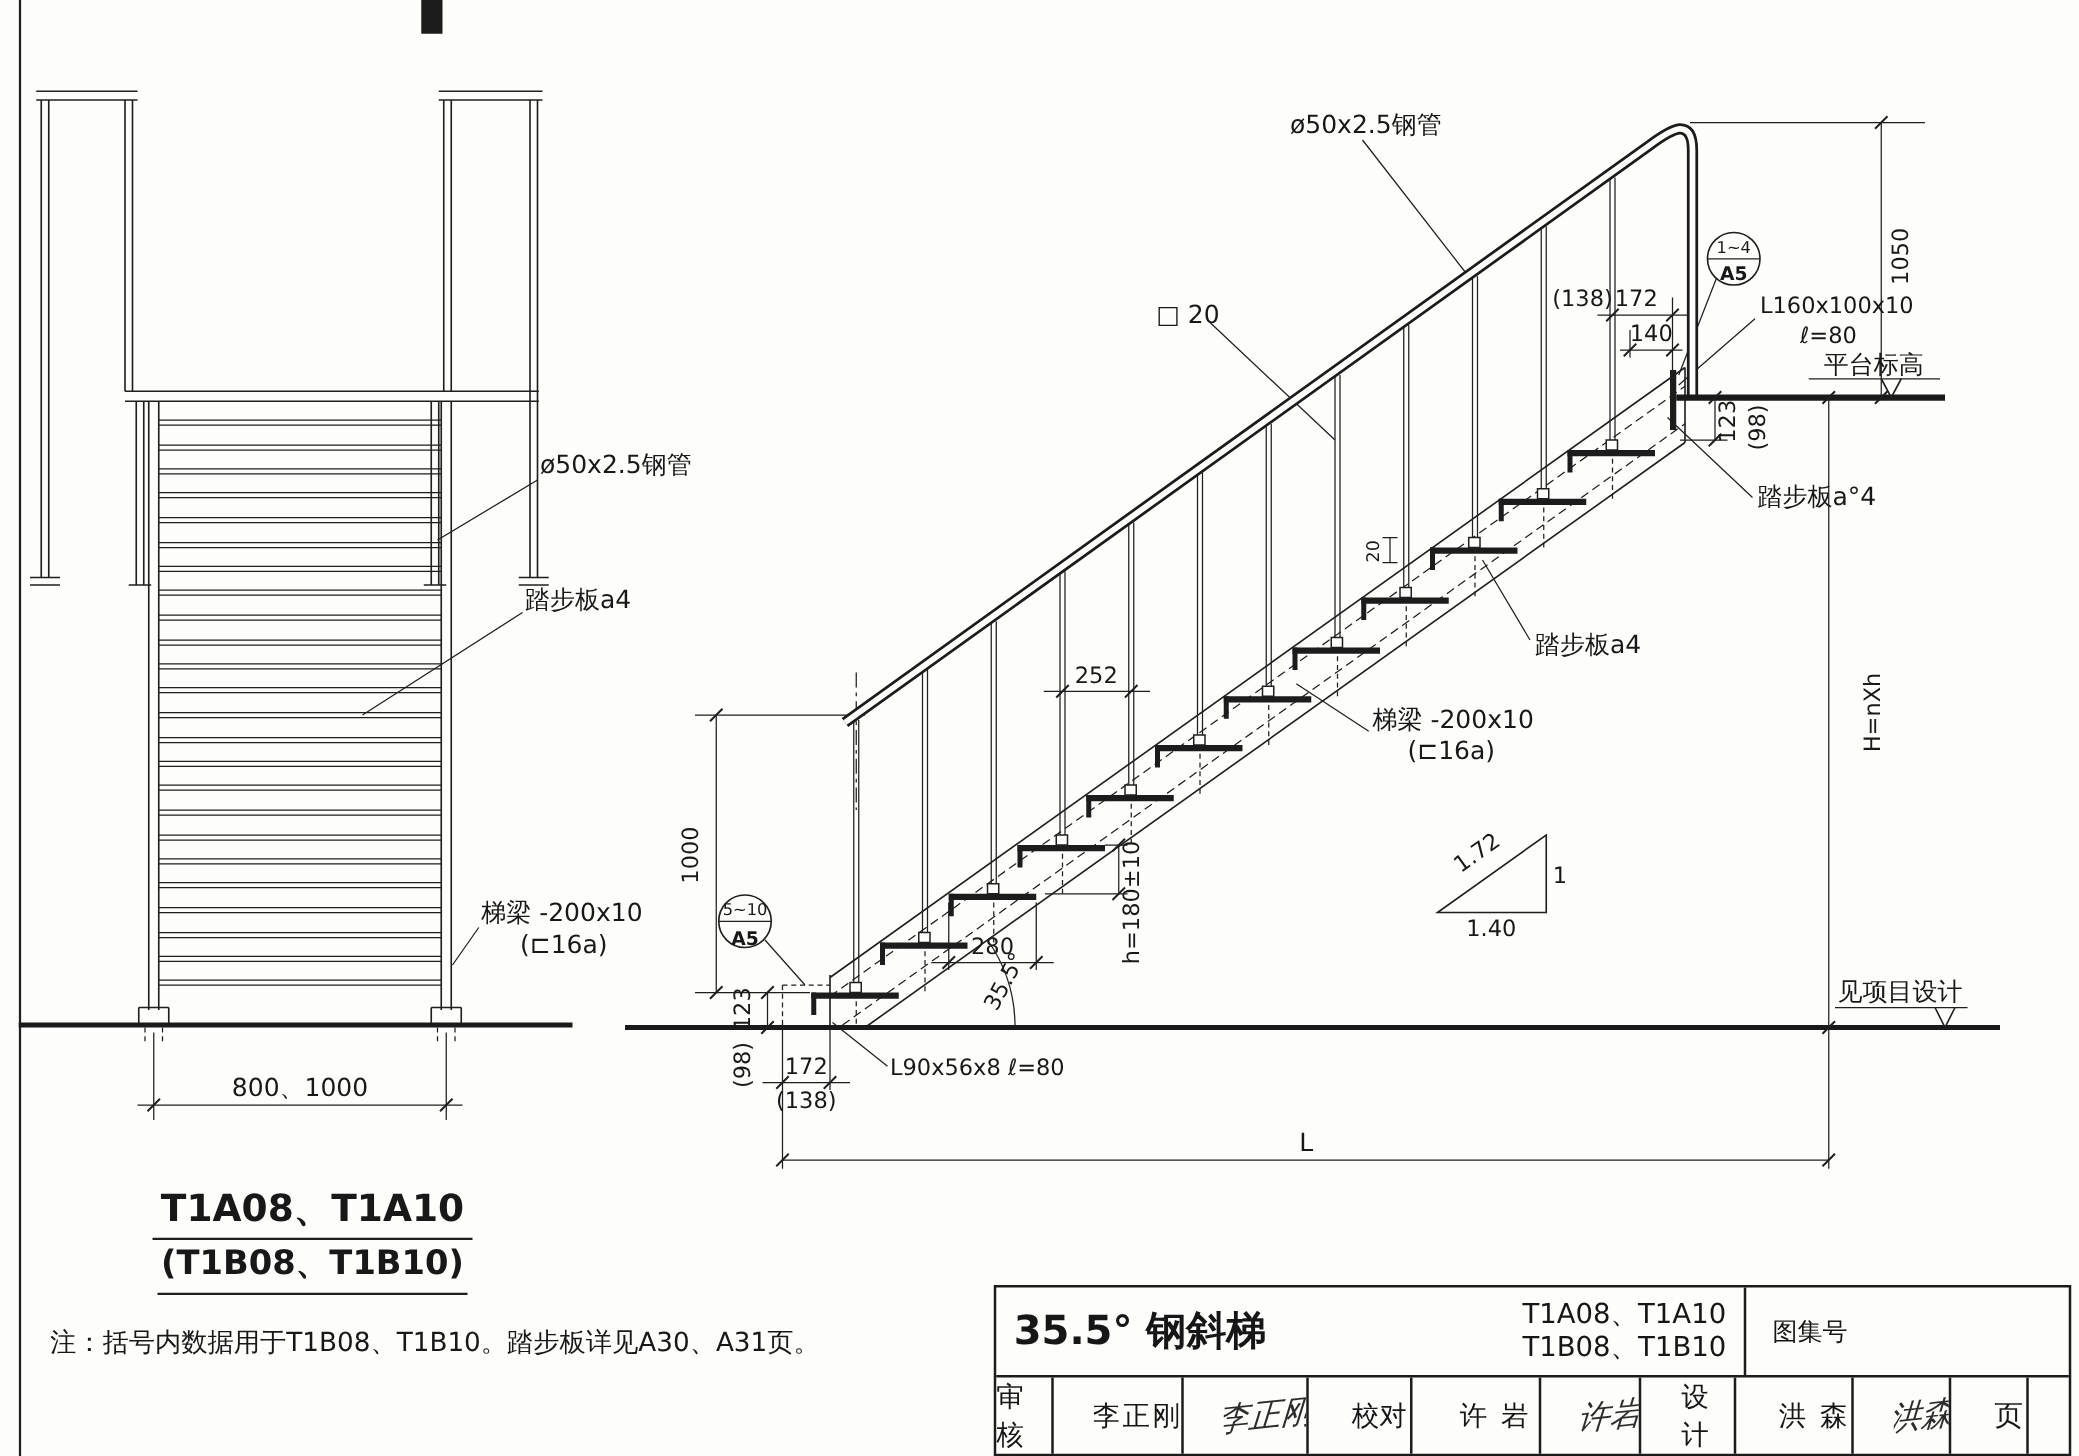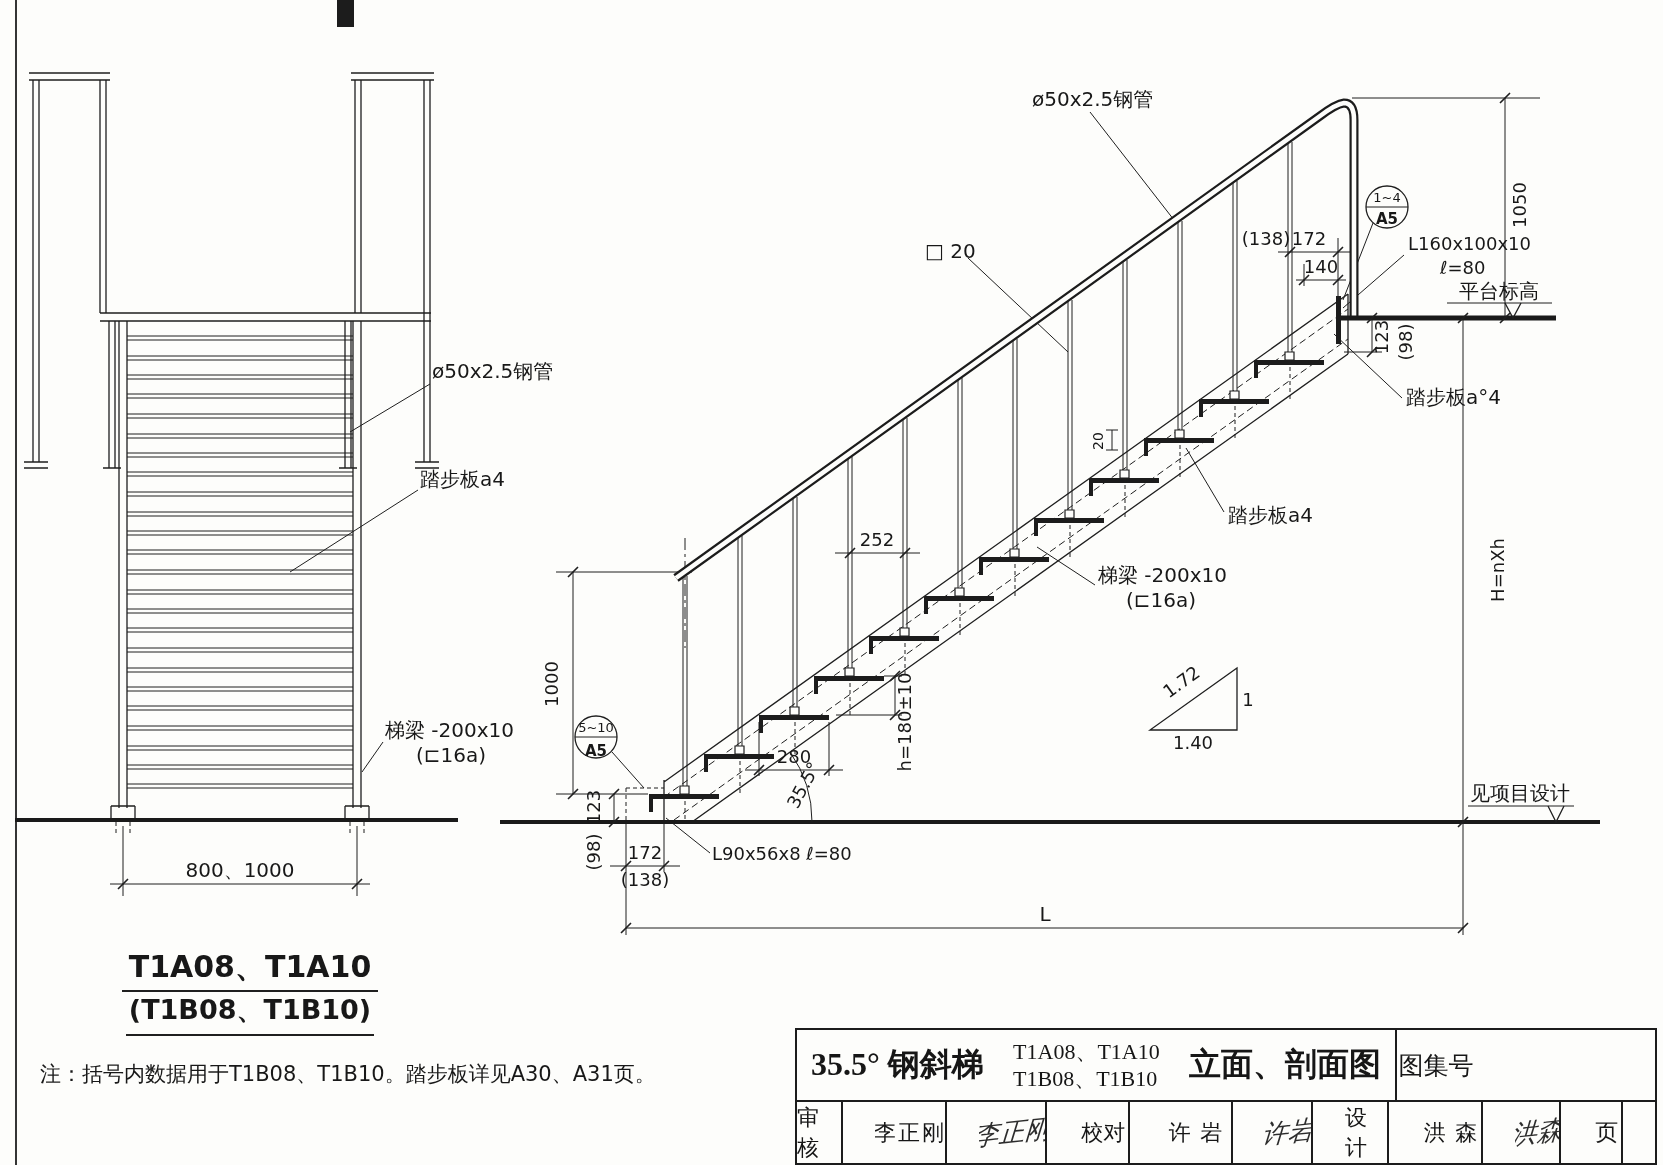--- a/index.html
+++ b/index.html
@@ -29,24 +29,24 @@
   .mid{text-anchor:middle;}
   .b30{font-size:30px;font-weight:bold;}
   .b27{font-size:27px;font-weight:bold;}
   
   .tb{position:absolute;left:795px;top:1028px;width:862px;height:137px;
       border:2.5px solid #1c1c1c;box-sizing:border-box;display:flex;flex-direction:column;
       background:#fdfdfb;color:#161616;}
   .tb-r1{display:flex;height:72px;border-bottom:2px solid #1c1c1c;box-sizing:border-box;}
   .tb-r2{display:flex;flex:1;gap:32px;}
   .c{border-right:2px solid #1c1c1c;box-sizing:border-box;display:flex;
-     align-items:center;justify-content:center;overflow:hidden;font-family:Liberation Serif, serif;}
+     align-items:center;justify-content:center;overflow:hidden;}
   .c:last-child{border-right:none;}
   .main{width:600px;justify-content:space-between;padding:0 14px;}
-  .alab{width:78px;font-size:25px;}
+  .alab{width:78px;font-size:20px;margin-left:12px;}
   .ano{flex:1;font-size:30px;font-weight:600;font-family:"DejaVu Serif","Liberation Serif",serif;letter-spacing:4px;}
   .big{font-size:32px;font-weight:bold;white-space:nowrap;}
   .models{font-size:22px;line-height:1.25;text-align:left;white-space:nowrap;}
   .lab{font-size:22px;}
   .nm{font-size:22px;letter-spacing:2px;white-space:nowrap;}
   .sigc{font-size:26px;font-style:italic;}
   .sigc span{display:inline-block;transform:rotate(-6deg) skewX(-10deg);opacity:.9;white-space:nowrap;}
   .pg{font-size:23px;}
 </style>
 </head>
@@ -179,21 +179,20 @@
 </svg>
 
 <div class="tb">
   <div class="tb-r1">
     <div class="c main">
       <span class="big">35.5° 钢斜梯</span>
       <span class="models">
         <div>T1A08、T1A10</div>
         <div>T1B08、T1B10</div>
       </span>
-      <span class="big">立面、剖面图</span>
     </div>
     <div class="c alab">图集号</div>
   </div>
   <div class="tb-r2">
     <div class="c lab" style="width:67px">审核</div>
     <div class="c nm" style="width:106px">李正刚</div>
     <div class="c sigc" style="width:100px">
           <span>李正刚</span>
         </div>
     <div class="c lab" style="width:74px">校对</div>

